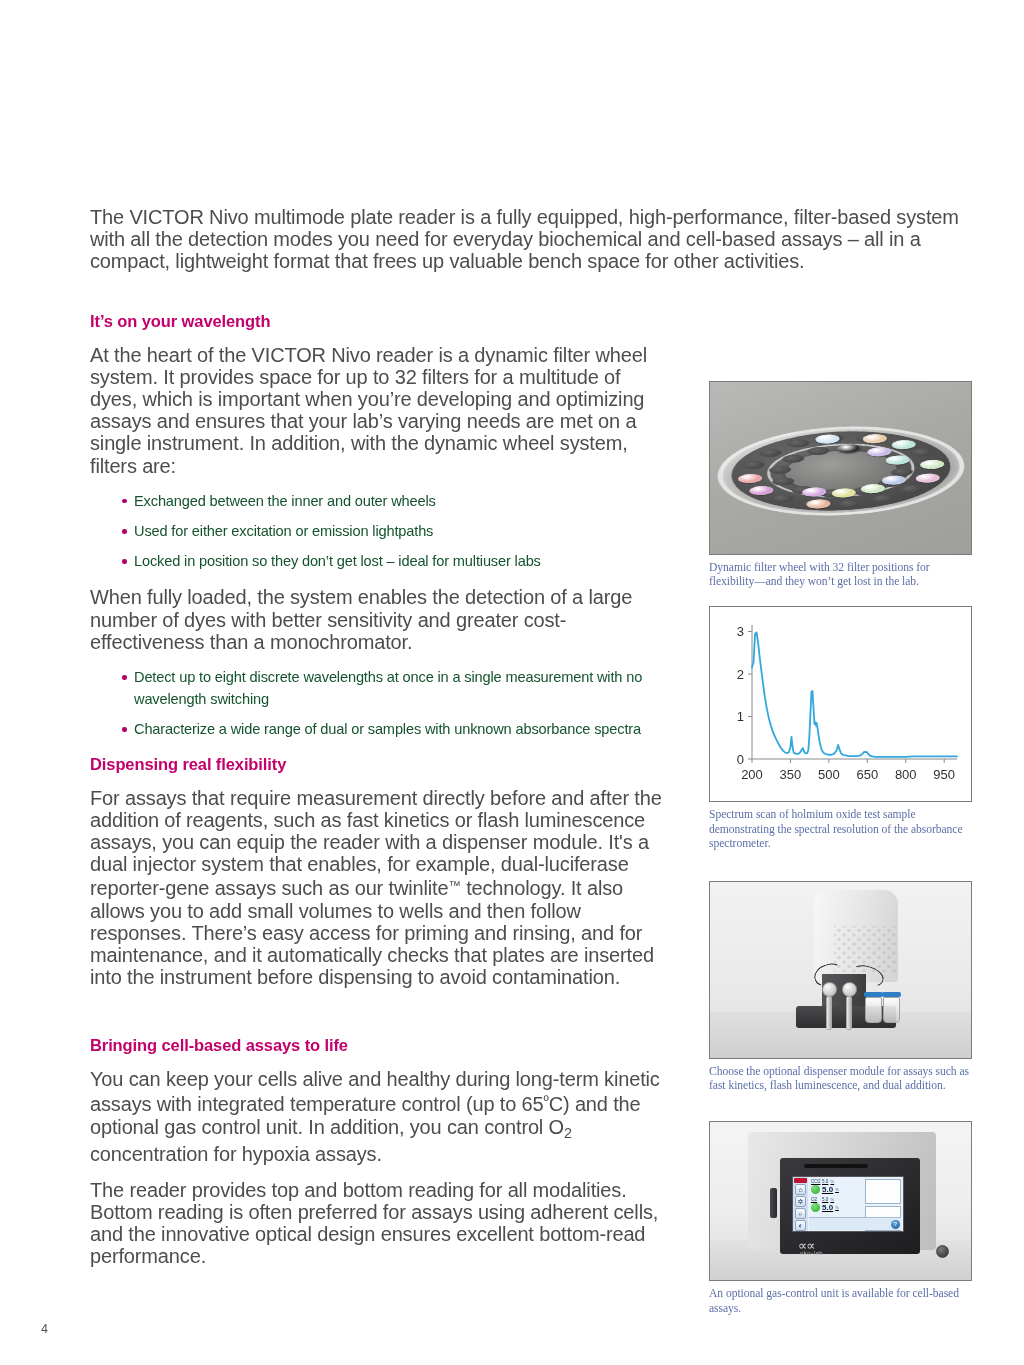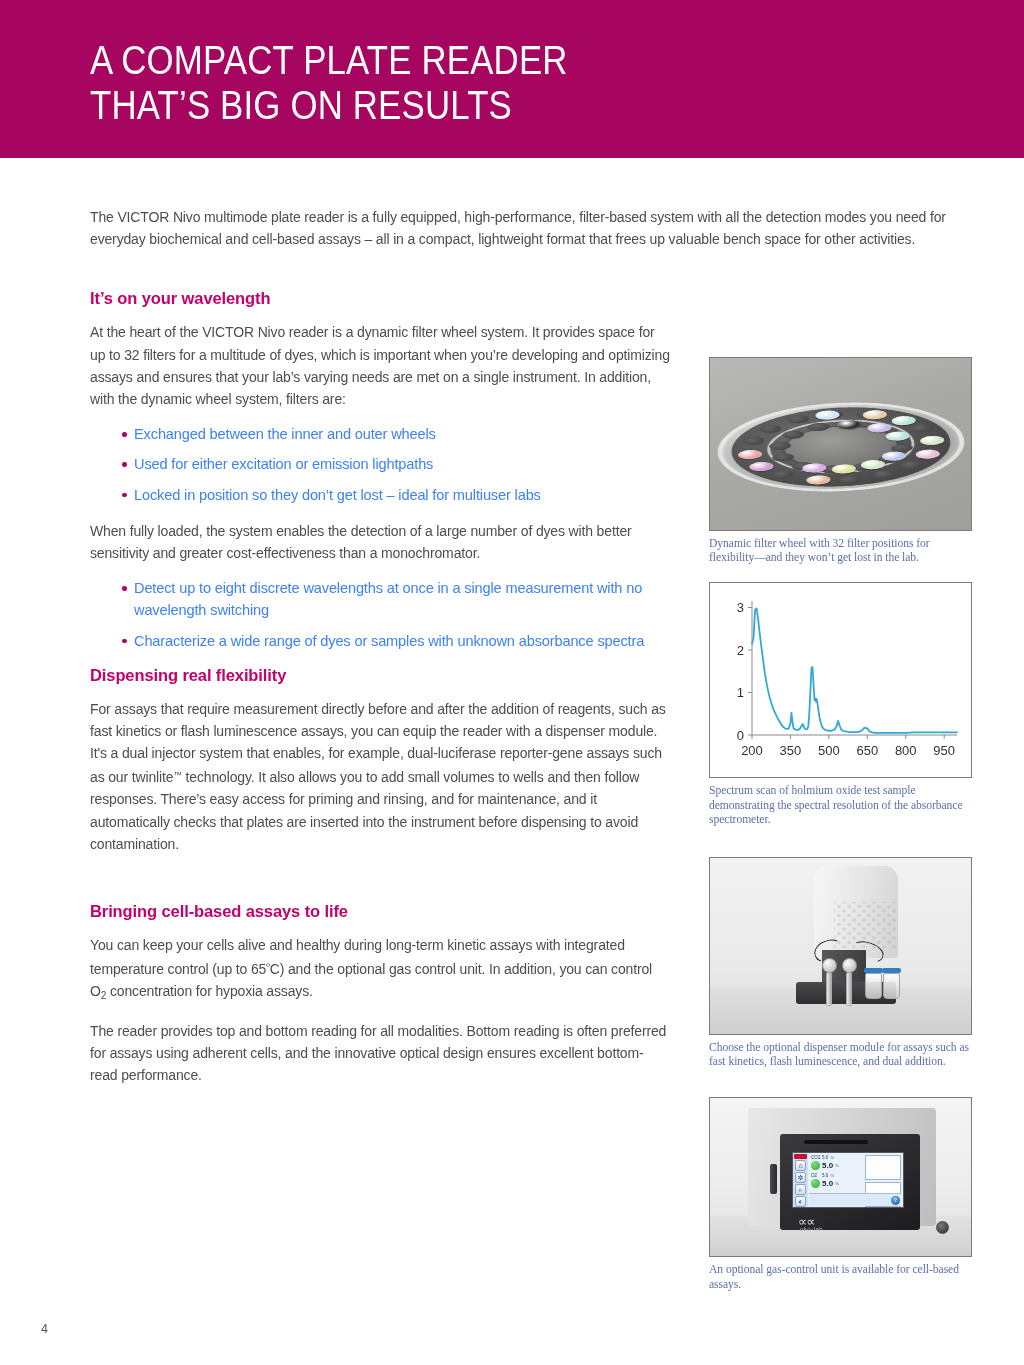--- a/index.html
+++ b/index.html
@@ -59,33 +59,33 @@
   h2.section-head {
     color: #c3006b;
     font-size: 16.5px;
     font-weight: bold;
     letter-spacing: -0.1px;
     margin-bottom: 13px;
   }
 
   p.body {
     color: #4d4d4d;
-    font-size: 14px;
+    font-size: 20px;
     line-height: 22.2px;
     margin-bottom: 13px;
     letter-spacing: -0.15px;
   }
 
   ul.bullets {
     list-style: none;
     margin: 2px 0 14px 0;
   }
   ul.bullets li {
     position: relative;
-    color: #3b82f6;
+    color: #14532d;
     font-size: 14.6px;
     line-height: 22.2px;
     padding-left: 44px;
     margin-bottom: 8px;
     letter-spacing: -0.15px;
   }
   ul.bullets li::before {
     content: "";
     position: absolute;
     left: 32px;
@@ -94,21 +94,21 @@
     height: 4.5px;
     border-radius: 50%;
     background: #b0006a;
   }
 
   sub { font-size: 0.72em; vertical-align: -0.25em; }
   sup { font-size: 0.72em; vertical-align: 0.38em; }
   .tm { font-size: 0.62em; vertical-align: 0.42em; }
 
   
-  .figure { margin-bottom: 0; }
+  .figure { margin-bottom: 0; margin-top: 24px; }
   .fig-frame {
     width: 263px;
     border: 1px solid #7c7c7c;
     position: relative;
     overflow: hidden;
   }
   .caption {
     font-family: "Liberation Serif", serif;
     color: #5c6fa8;
     font-size: 11.6px;
@@ -292,21 +292,21 @@
     border-radius: 2px;
     font-size: 7px; line-height: 10px; text-align: center; color: #24496f;
   }
   .gs-brand {
     width: 13px; height: 8px;
     background: #c3112e;
     border-radius: 1px;
   }
   .gs-main { flex: 1; display: flex; }
   .gs-readouts { width: 56px; padding: 2px 2px 0 3px; }
-  .gs-row { display: flex; align-items: center; gap: 2px; margin-bottom: 1px; }
+  .gs-row { display: flex; align-items: center; gap: 2px; margin-bottom: 1px; text-decoration: underline; }
   .gs-gaslabel { font-size: 4.6px; color: #1c3d63; width: 9px; }
   .gs-sp { font-size: 4.6px; color: #1c3d63; }
   .gs-dot {
     width: 9px; height: 9px; border-radius: 50%;
     background: radial-gradient(circle at 35% 30%, #7ee27e, #2aa62a);
   }
   .gs-val { font-size: 8px; font-weight: bold; color: #10243d; }
   .gs-unit { font-size: 4.2px; color: #3a5f88; }
   .gs-graphs { flex: 1; padding: 2px 2px 0 1px; display: flex; flex-direction: column; gap: 2px; }
   .gs-graph {
@@ -364,24 +364,20 @@
     top: 1322px;
     color: #555;
     font-size: 12.5px;
   }
 </style>
 </head>
 <body>
 
 <div class="page">
 
-  <div class="header-band">
-    <div class="header-title" id="header-title">A COMPACT PLATE READER
-THAT’S BIG ON RESULTS</div>
-  </div>
 
   <div class="col-left">
 
     <section style="width:880px;">
       <p class="body" style="width:880px;">The VICTOR Nivo multimode plate reader is a fully equipped, high-performance, filter-based system with all the detection modes you need for everyday biochemical and cell-based assays – all in a compact, lightweight format that frees up valuable bench space for other activities.</p>
     </section>
 
     <section style="margin-top:39px;">
       <h2 class="section-head">It’s on your wavelength</h2>
       <p class="body">At the heart of the VICTOR Nivo reader is a dynamic filter wheel system. It provides space for up to 32 filters for a multitude of dyes, which is important when you’re developing and optimizing assays and ensures that your lab’s varying needs are met on a single instrument. In addition, with the dynamic wheel system, filters are:</p>
@@ -390,21 +386,21 @@
         <li>Exchanged between the inner and outer wheels</li>
         <li>Used for either excitation or emission lightpaths</li>
         <li>Locked in position so they don’t get lost – ideal for multiuser labs</li>
       </ul>
 
       <p class="body">When fully loaded, the system enables the detection of a large number of dyes with better sensitivity and greater cost-effectiveness than a monochromator.</p>
 
 
       <ul class="bullets">
         <li>Detect up to eight discrete wavelengths at once in a single measurement with no wavelength switching</li>
-        <li>Characterize a wide range of dyes or samples with unknown absorbance spectra</li>
+        <li>Characterize a wide range of dual or samples with unknown absorbance spectra</li>
       </ul>
     </section>
 
     <section style="">
       <h2 class="section-head">Dispensing real flexibility</h2>
       <p class="body">
         <span>For assays that require measurement directly before and after the addition of reagents, such as fast kinetics or flash luminescence assays, you can equip the reader with a dispenser module. It's a dual injector system that enables, for example, dual-luciferase reporter-gene assays such as our twinlite</span><span class="tm">™</span><span> technology. It also allows you to add small volumes to wells and then follow responses. There’s easy access for priming and rinsing, and for maintenance, and it automatically checks that plates are inserted into the instrument before dispensing to avoid contamination.</span>
       </p>
     </section>
 

